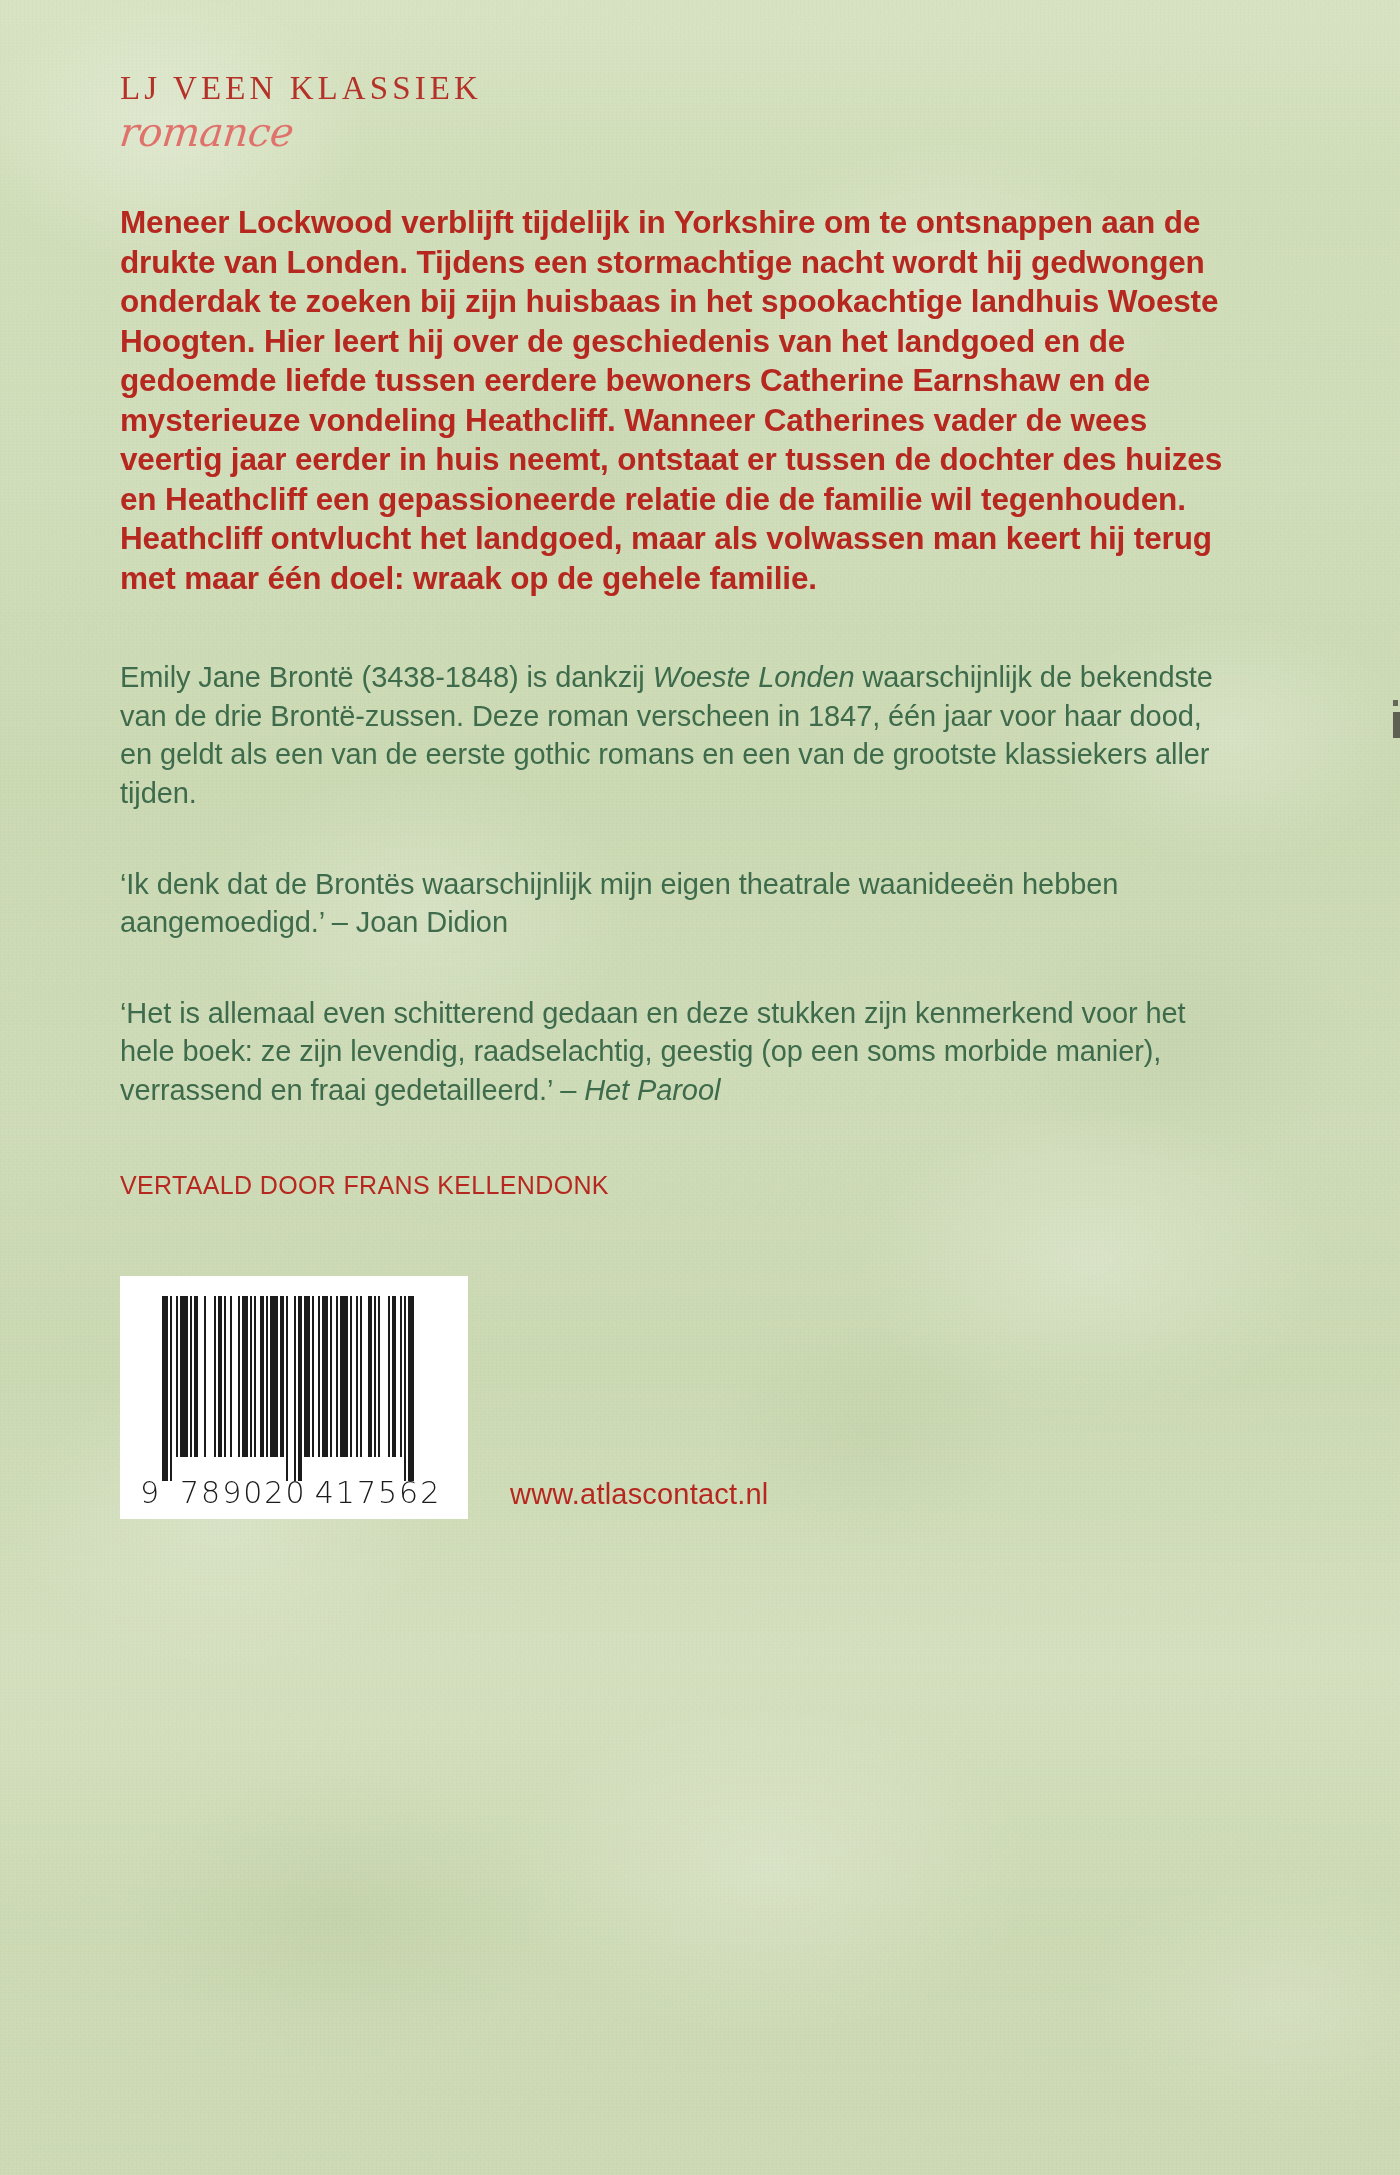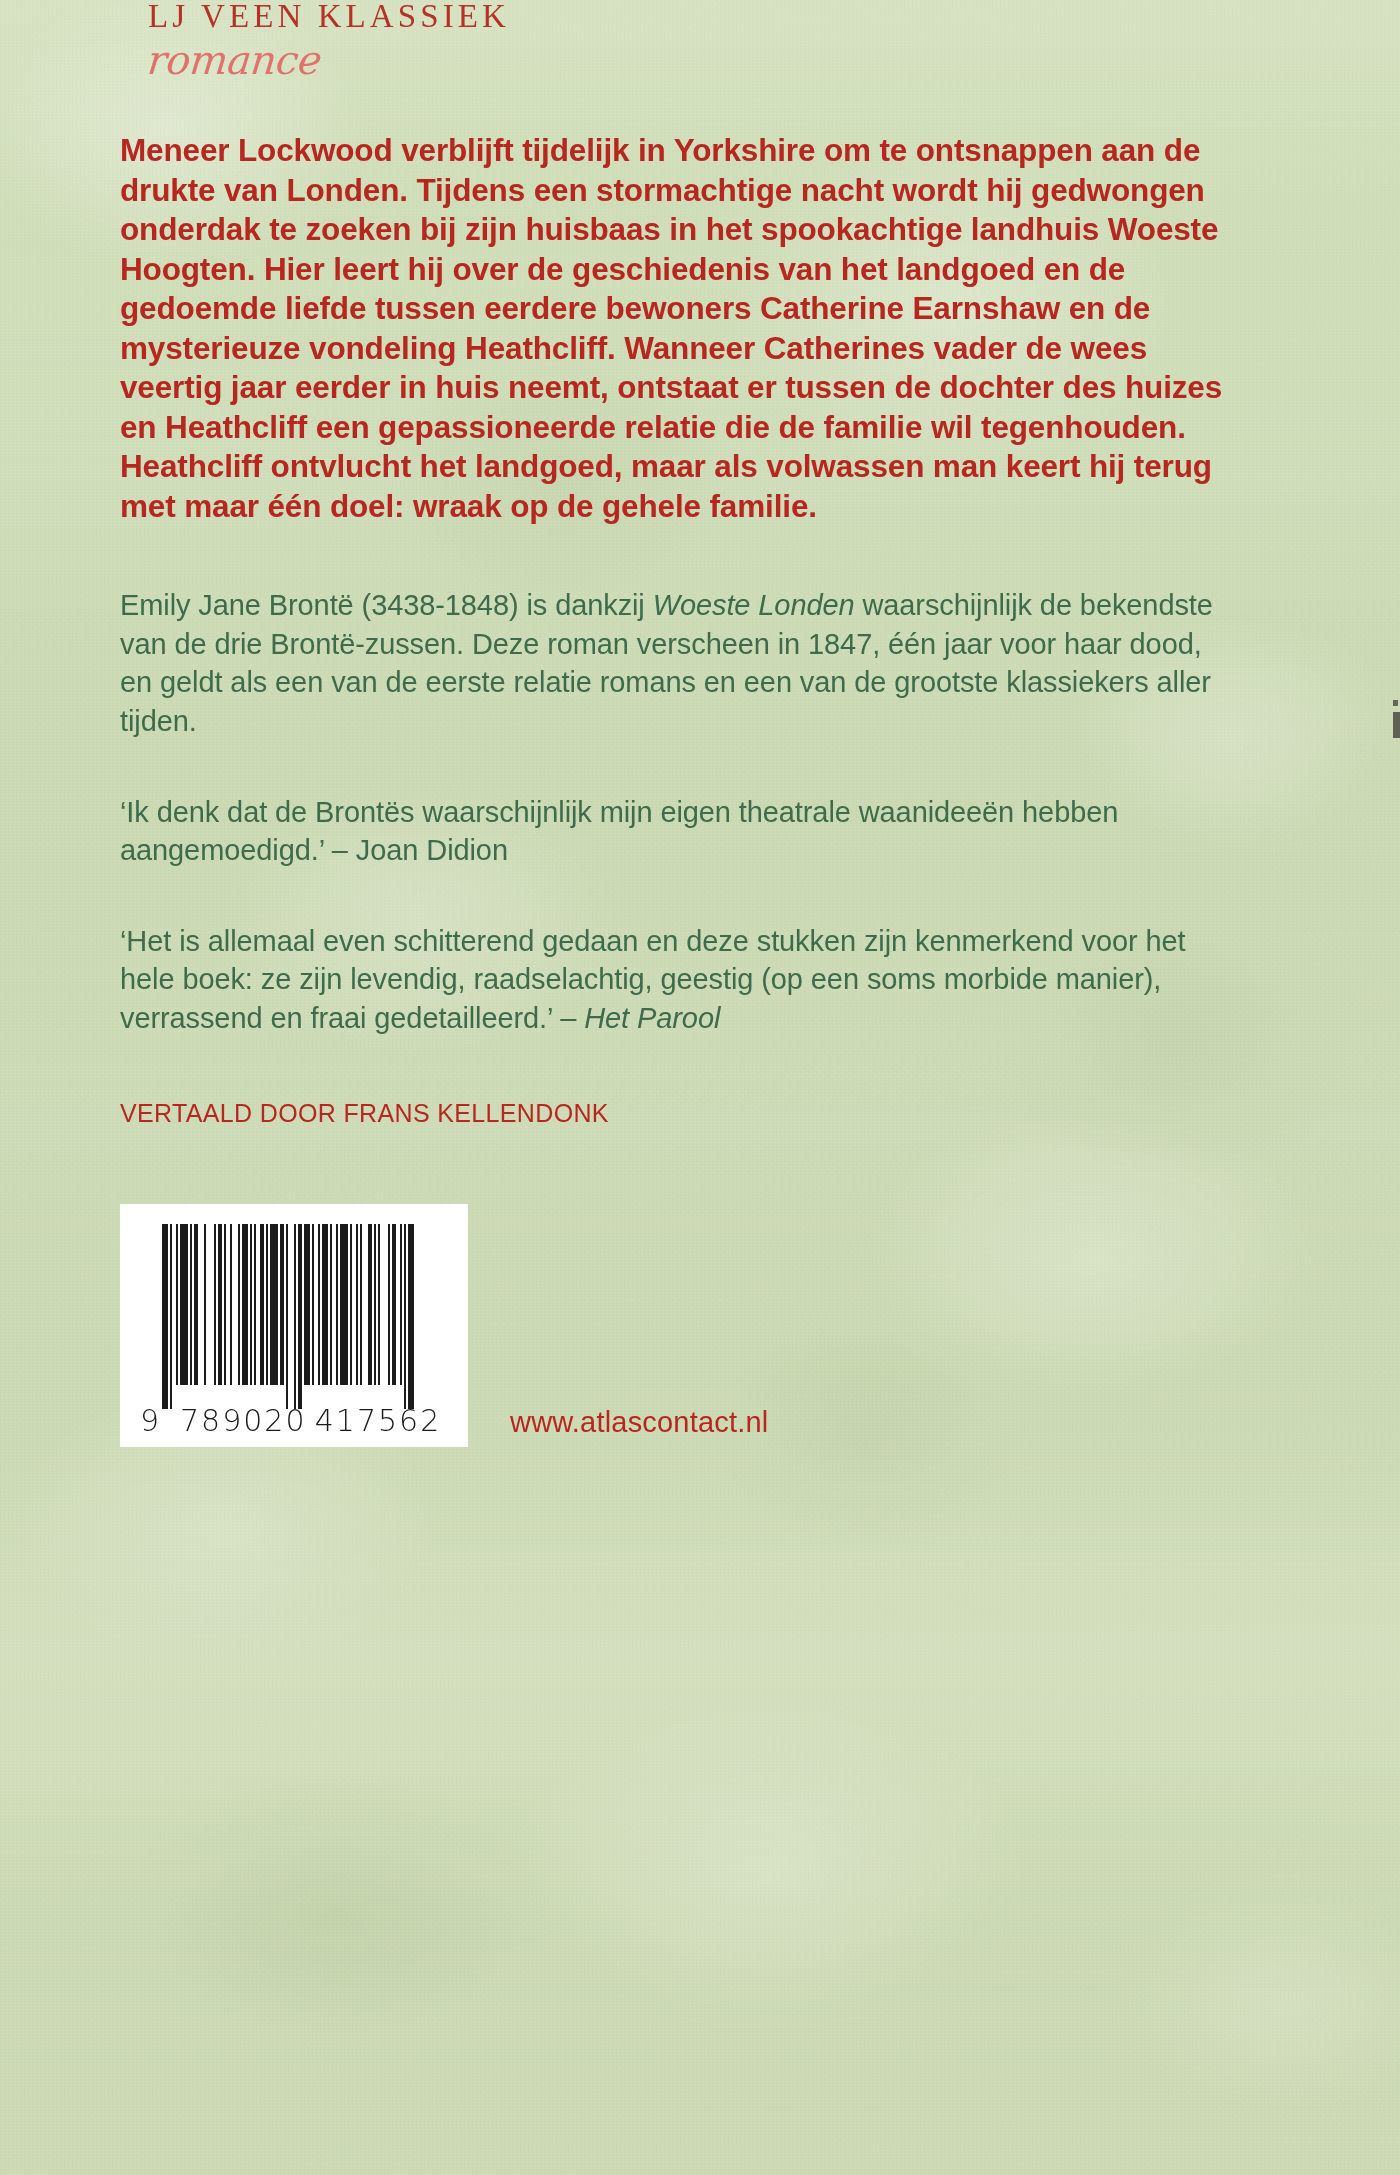--- a/index.html
+++ b/index.html
@@ -76,21 +76,21 @@
   }
 
   .content {
     position: relative;
     z-index: 3;
     padding: 0 120px;
   }
 
   
   .imprint {
-    margin-left: 28px;
+    padding-top: 72px;
   }
   .imprint-name {
     font-family: "Liberation Serif", serif;
     color: #b43228;
     font-size: 33px;
     letter-spacing: 4.1px;
     font-weight: 400;
     line-height: 1;
     white-space: nowrap;
   }
@@ -239,21 +239,21 @@
   <div class="content">
 
     <div class="imprint">
       <div class="imprint-name">LJ VEEN KLASSIEK</div>
       <div class="imprint-genre">romance</div>
     </div>
 
     <div class="blurb">Meneer Lockwood verblijft tijdelijk in Yorkshire om te ontsnappen aan de drukte van Londen. Tijdens een stormachtige nacht wordt hij gedwongen onderdak te zoeken bij zijn huisbaas in het spookachtige landhuis Woeste Hoogten. Hier leert hij over de geschiedenis van het landgoed en de gedoemde liefde tussen eerdere bewoners Catherine Earnshaw en de mysterieuze vondeling Heathcliff. Wanneer Catherines vader de wees veertig jaar eerder in huis neemt, ontstaat er tussen de dochter des huizes en Heathcliff een gepassioneerde relatie die de familie wil tegenhouden. Heathcliff ontvlucht het landgoed, maar als volwassen man keert hij terug met maar één doel: wraak op de gehele familie.</div>
 
     <div class="green-block bio">
-      <span>Emily Jane Brontë (3438-1848) is dankzij </span><span class="it">Woeste Londen</span><span> waarschijnlijk de bekendste van de drie Brontë-zussen. Deze roman verscheen in 1847, één jaar voor haar dood, en geldt als een van de eerste relatie romans en een van de grootste klassiekers aller tijden.</span>
+      <span>Emily Jane Brontë (3438-1848) is dankzij </span><span class="it">Woeste Londen</span><span> waarschijnlijk de bekendste van de drie Brontë-zussen. Deze roman verscheen in 1847, één jaar voor haar dood, en geldt als een van de eerste gothic romans en een van de grootste klassiekers aller tijden.</span>
     </div>
 
     <div class="green-block quote-two">‘Ik denk dat de Brontës waarschijnlijk mijn eigen theatrale waanideeën hebben aangemoedigd.’ – Joan Didion</div>
 
     <div class="green-block quote">
       <span>‘Het is allemaal even schitterend gedaan en deze stukken zijn kenmerkend voor het hele boek: ze zijn levendig, raadselachtig, geestig (op een soms morbide manier), verrassend en fraai gedetailleerd.’ – </span><span class="it">Het Parool</span>
     </div>
 
     <div class="translator">VERTAALD DOOR FRANS KELLENDONK</div>
 

